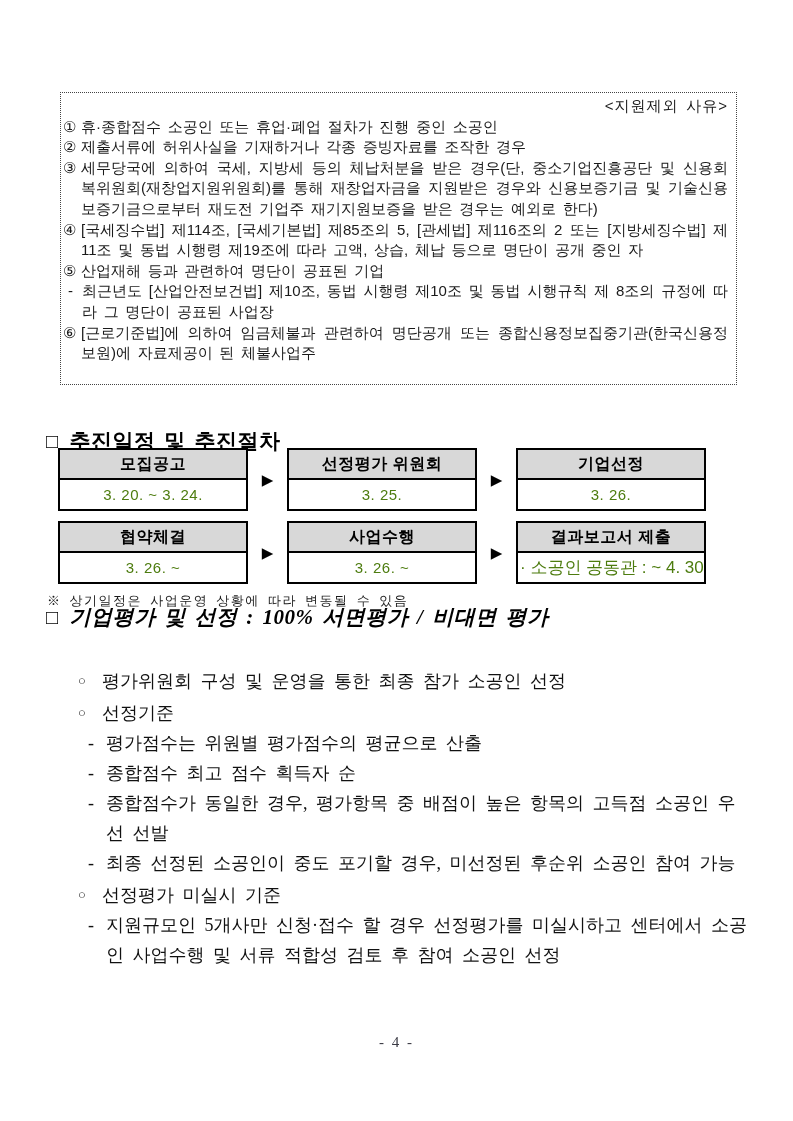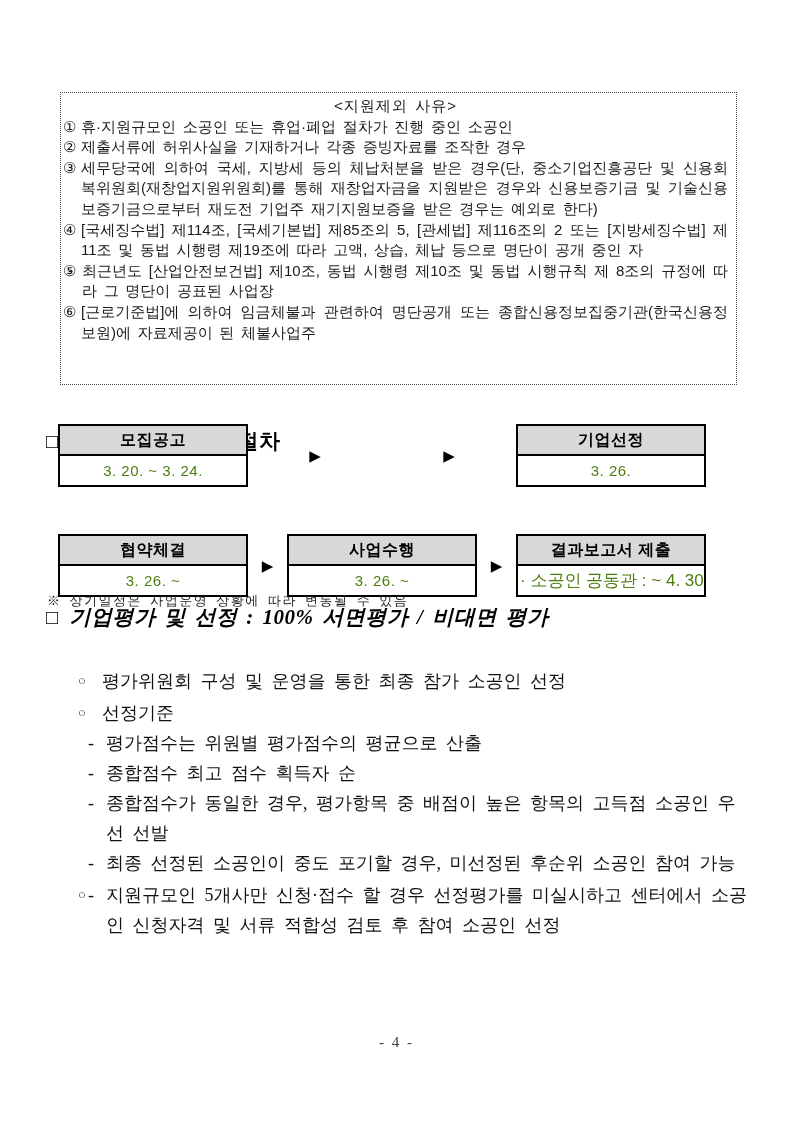--- a/index.html
+++ b/index.html
@@ -16,39 +16,39 @@
   .exclusion-box{
     position:absolute;left:60px;top:92px;
     width:677px;height:293px;
     box-sizing:border-box;
     border:1px dotted #444;
     padding:3px 8px 0 2px;
     font-size:15px;line-height:20.6px;
     overflow:hidden;
     word-spacing:2.5px;
   }
-  .ex-title{text-align:center;letter-spacing:1px;}
+  .ex-title{text-align:right;letter-spacing:1px;}
   .ex-item{position:relative;padding-left:18px;text-align:justify;}
   .ex-item .marker{position:absolute;left:0;top:0;}
   .ex-item.sub{padding-left:19px;}
   .ex-item.sub .marker{left:5px;}
   
   .sec-head{
     position:absolute;left:46px;margin:0;
     font-family:"Liberation Serif",serif;
     font-size:21px;font-weight:bold;line-height:26px;
     letter-spacing:0.5px;word-spacing:3px;color:#000;
   }
   #sched-head{top:412px;margin-top:16px;}
   #eval-head{top:604px;font-style:italic;}
   .sec-head .bullet{margin-right:11px;font-size:20px;}
   
   .flow-row{position:absolute;left:58px;width:648px;display:flex;}
-  #flow-row-1{top:424px;}
-  #flow-row-2{top:534px;}
+  #flow-row-1{top:448px;}
+  #flow-row-2{top:521px;}
   .flow-box{width:190px;box-sizing:border-box;border:2px solid #000;background:#fff;}
   .flow-head{
     height:28px;line-height:28px;background:#d8d8d8;
     border-bottom:2px solid #000;text-align:center;
     font-weight:bold;font-size:16px;letter-spacing:0.5px;color:#000;
   }
   .flow-body{
     height:29px;line-height:29px;text-align:center;
     font-size:15px;color:#4d7c0f;letter-spacing:0.5px;
     white-space:nowrap;overflow:hidden;
@@ -86,53 +86,57 @@
 </style>
 </head>
 <body>
 
 <div class="page">
 
   <div class="exclusion-box">
     <div class="ex-title">&lt;지원제외 사유&gt;</div>
     <div id="exclusion-list">
         <div class="ex-item">
-    <span class="marker">①</span><span class="txt">휴·지원규모인 소공인 또는 휴업·폐업 절차가 진행 중인 소공인</span>
+    <span class="marker">①</span><span class="txt">휴·종합점수 소공인 또는 휴업·폐업 절차가 진행 중인 소공인</span>
   </div>
         <div class="ex-item">
     <span class="marker">②</span><span class="txt">제출서류에 허위사실을 기재하거나 각종 증빙자료를 조작한 경우</span>
   </div>
         <div class="ex-item">
     <span class="marker">③</span><span class="txt">세무당국에 의하여 국세, 지방세 등의 체납처분을 받은 경우(단, 중소기업진흥공단 및 신용회복위원회(재창업지원위원회)를 통해 재창업자금을 지원받은 경우와 신용보증기금 및 기술신용보증기금으로부터 재도전 기업주 재기지원보증을 받은 경우는 예외로 한다)</span>
   </div>
         <div class="ex-item">
     <span class="marker">④</span><span class="txt">[국세징수법] 제114조, [국세기본법] 제85조의 5, [관세법] 제116조의 2 또는 [지방세징수법] 제11조 및 동법 시행령 제19조에 따라 고액, 상습, 체납 등으로 명단이 공개 중인 자</span>
   </div>
         <div class="ex-item">
-    <span class="marker">⑤</span>
+    <span class="marker">⑤</span><span class="txt">산업재해 등과 관련하여 명단이 공표된 기업</span>
   </div>
         <div class="ex-item sub">
     <span class="marker">-</span><span class="txt">최근년도 [산업안전보건법] 제10조, 동법 시행령 제10조 및 동법 시행규칙 제 8조의 규정에 따라 그 명단이 공표된 사업장</span>
   </div>
         <div class="ex-item">
     <span class="marker">⑥</span><span class="txt">[근로기준법]에 의하여 임금체불과 관련하여 명단공개 또는 종합신용정보집중기관(한국신용정보원)에 자료제공이 된 체불사업주</span>
   </div>
       </div>
   </div>
 
   <h2 class="sec-head" id="sched-head">
     <span class="bullet">□</span><span>추진일정 및 추진절차</span>
   </h2>
 
   <div class="flow-row" id="flow-row-1">
       <div class="flow-box">
     <div class="flow-head">모집공고</div>
     <div class="flow-body">3. 20. ~ 3. 24.</div>
   </div>
       <div class="flow-arrow">▶</div>
+      <div class="flow-box">
+    <div class="flow-head">선정평가 위원회</div>
+    <div class="flow-body">3. 25.</div>
+  </div>
       <div class="flow-arrow">▶</div>
       <div class="flow-box">
     <div class="flow-head">기업선정</div>
     <div class="flow-body">3. 26.</div>
   </div>
     </div>
   <div class="flow-row" id="flow-row-2">
       <div class="flow-box">
     <div class="flow-head">협약체결</div>
     <div class="flow-body">3. 26. ~</div>
@@ -168,21 +172,21 @@
       <div class="ev-item lvl2">
     <span class="marker">-</span><span class="txt">종합점수 최고 점수 획득자 순</span>
   </div>
       <div class="ev-item lvl2">
     <span class="marker">-</span><span class="txt">종합점수가 동일한 경우, 평가항목 중 배점이 높은 항목의 고득점 소공인 우선 선발</span>
   </div>
       <div class="ev-item lvl2">
     <span class="marker">-</span><span class="txt">최종 선정된 소공인이 중도 포기할 경우, 미선정된 후순위 소공인 참여 가능</span>
   </div>
       <div class="ev-item lvl1">
-    <span class="marker">○</span>
+    <span class="marker">○</span><span class="txt">선정평가 미실시 기준</span>
   </div>
       <div class="ev-item lvl2">
-    <span class="marker">-</span><span class="txt">지원규모인 5개사만 신청·접수 할 경우 선정평가를 미실시하고 센터에서 소공인 신청자격 및 서류 적합성 검토 후 참여 소공인 선정</span>
+    <span class="marker">-</span><span class="txt">지원규모인 5개사만 신청·접수 할 경우 선정평가를 미실시하고 센터에서 소공인 사업수행 및 서류 적합성 검토 후 참여 소공인 선정</span>
   </div>
     </div>
 
   <div class="footer">- 4 -</div>
 </div>
 
 </body></html>

